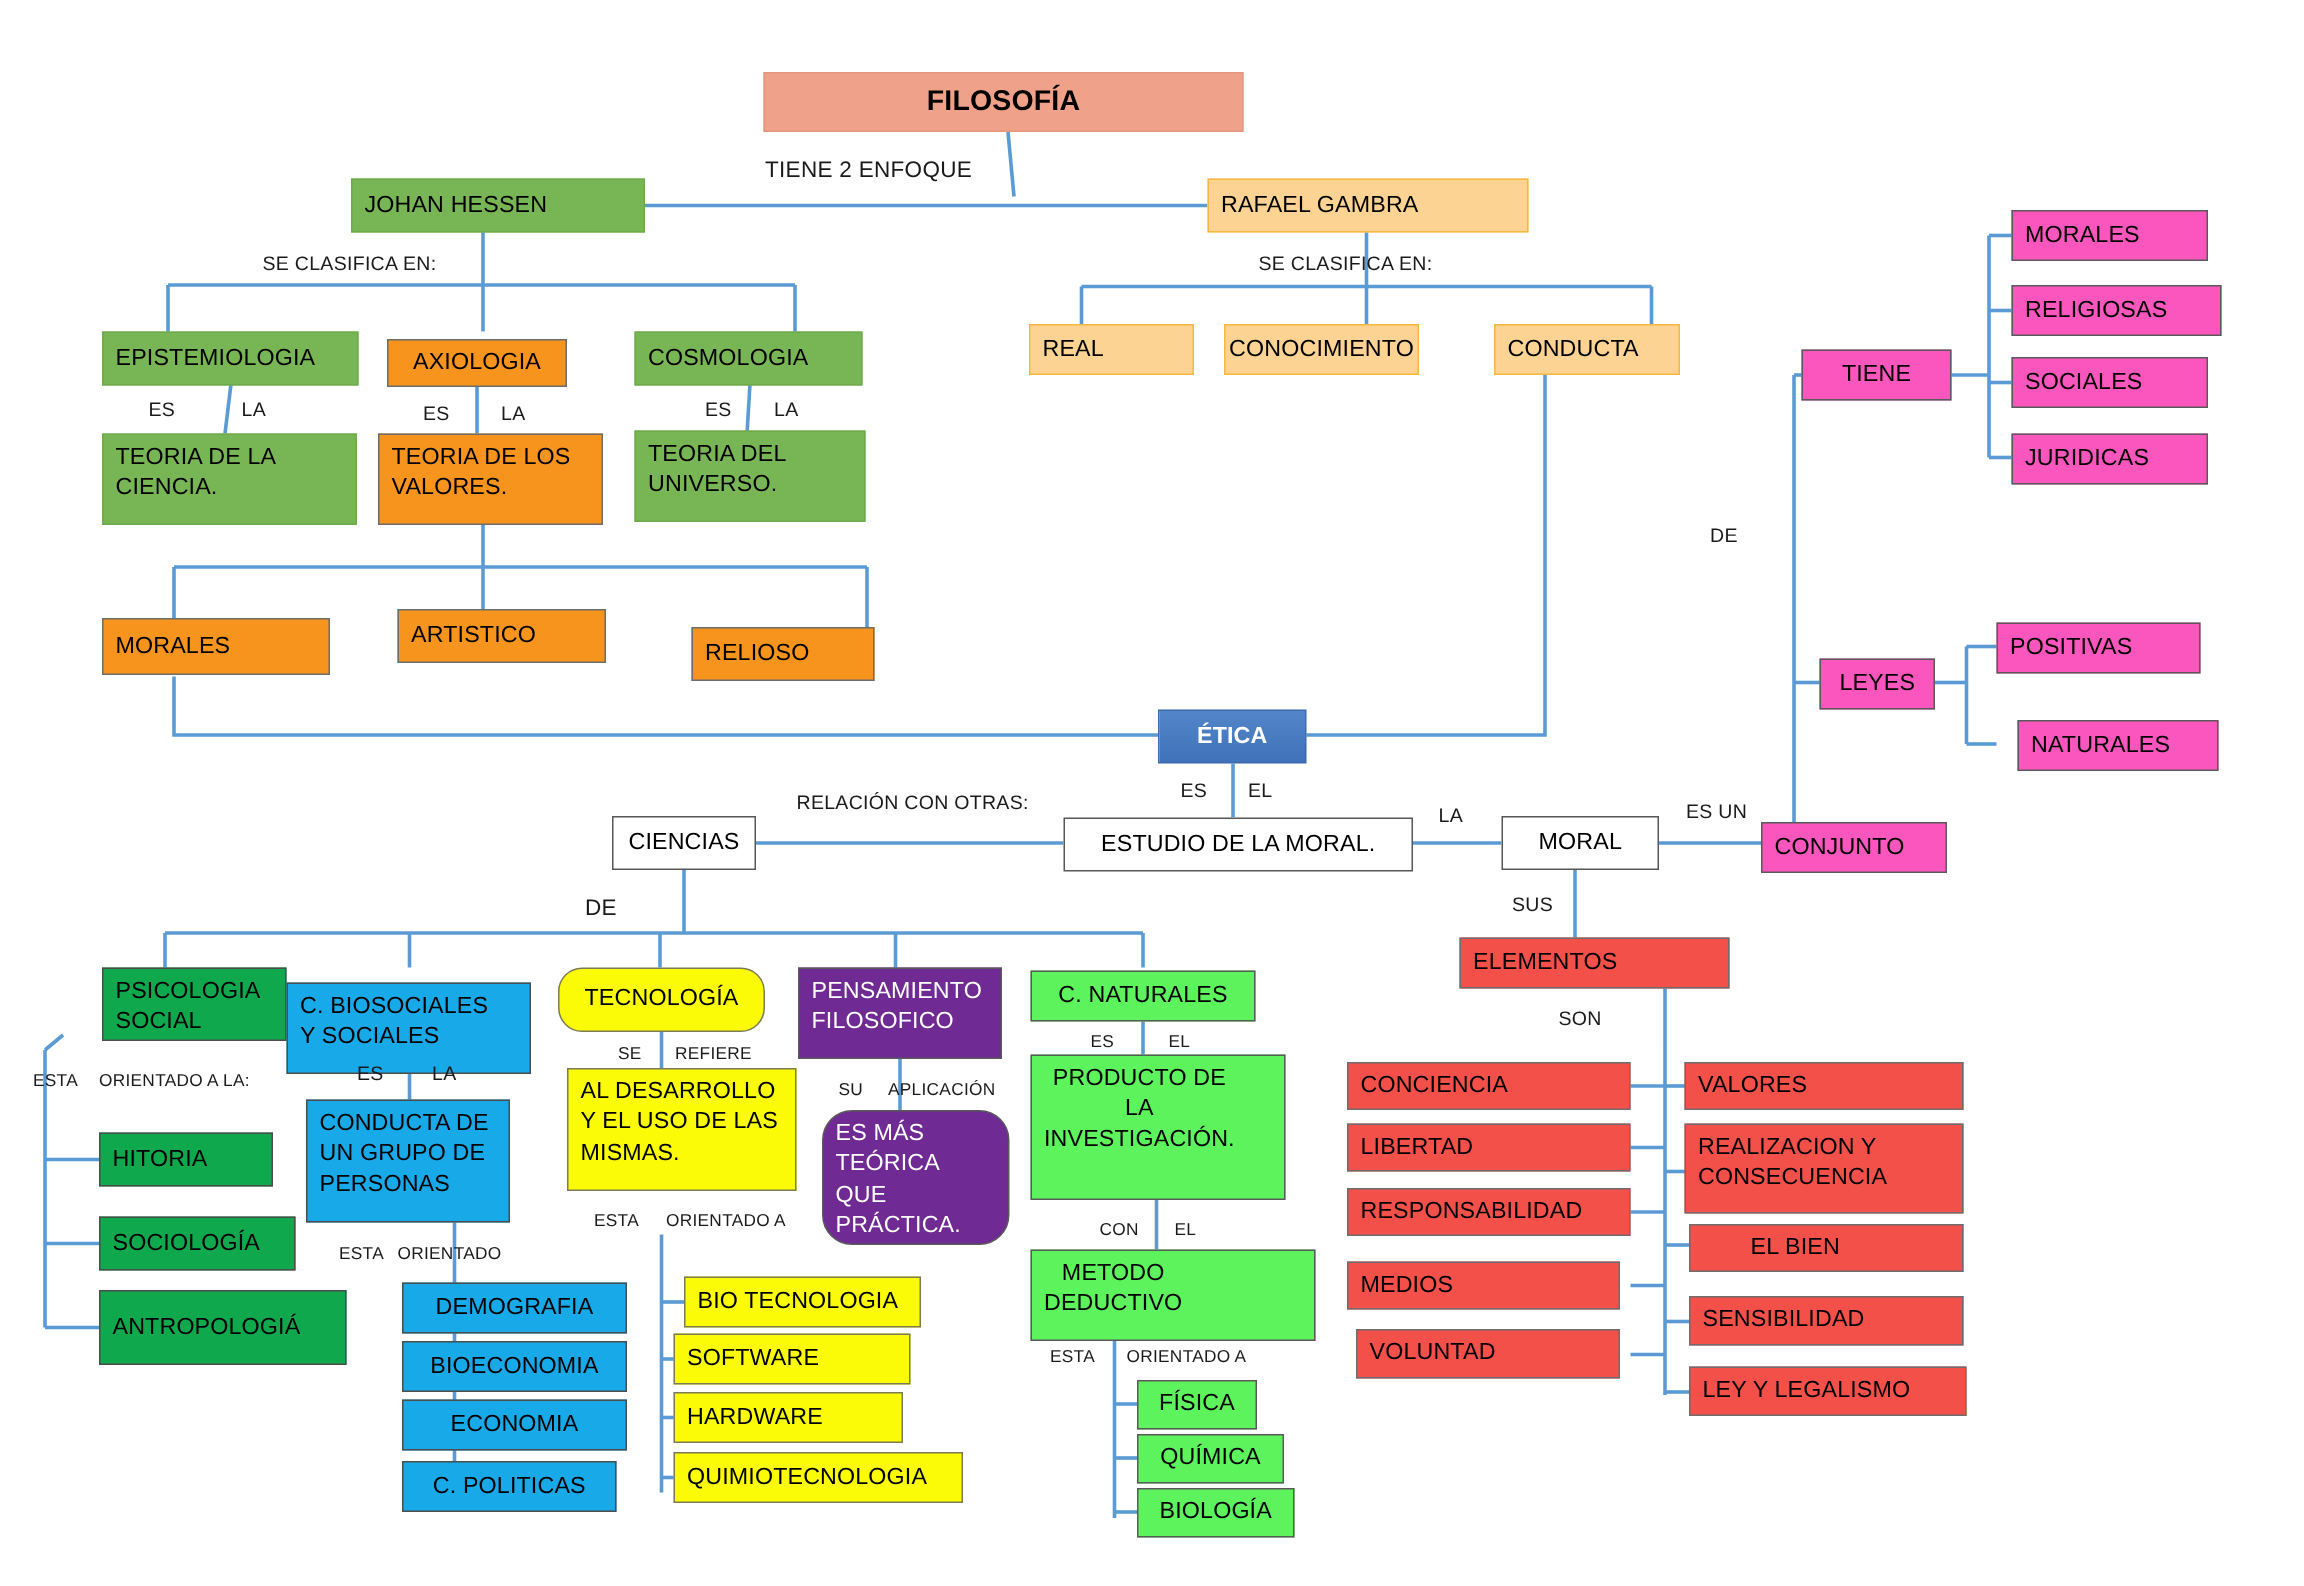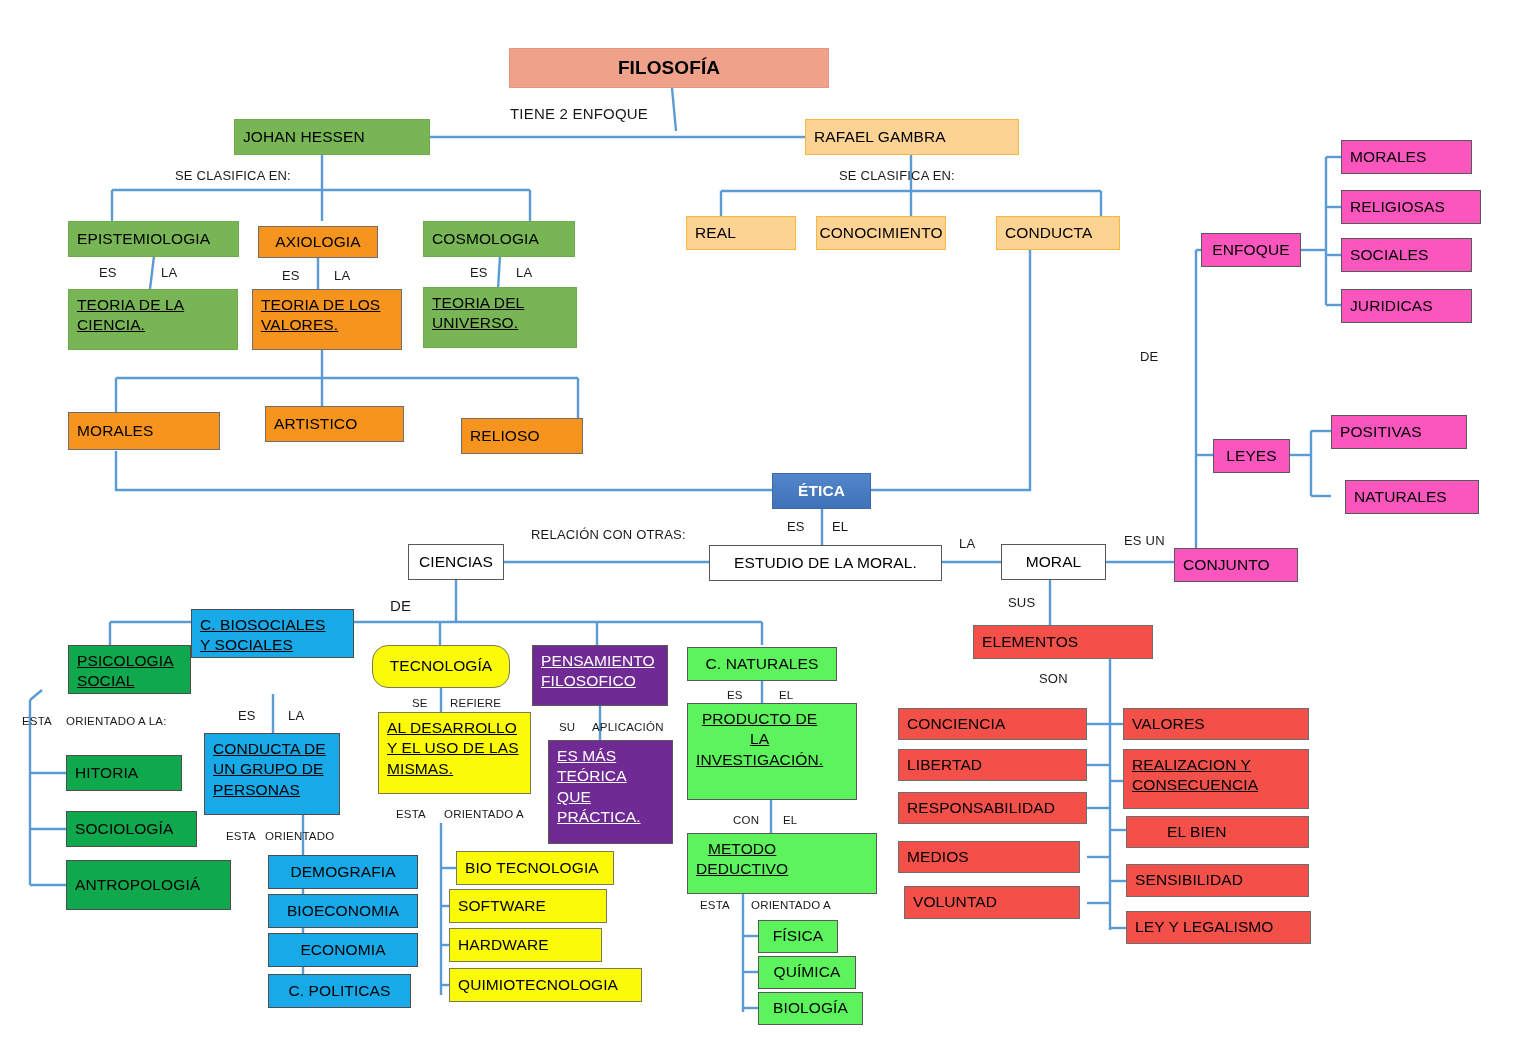--- a/index.html
+++ b/index.html
@@ -30,21 +30,21 @@
     align-items:center;
     padding:3px 8px;
     color:#000000;
     font-size:15.5px;
     line-height:1.32;
     letter-spacing:0.1px;
     white-space:pre-line;
     z-index:5;
   }
   .node.ctr{justify-content:center;text-align:center;}
-  .node.top{align-items:flex-start;padding-top:5px;text-decoration:underline;}
+  .node.top{align-items:flex-start;padding-top:5px;}
 
   
   .salmon {background:#efa289;border:1px solid #e4977f;}
   .olive  {background:#78b554;border:1px solid #6faa4c;}
   .amber  {background:#fcd392;border:1px solid #f5b942;}
   .orange {background:#f7941e;border:1px solid #6d6d6d;}
   .pink   {background:#fa56bd;border:1px solid #5a5a5a;}
   .red    {background:#f4504a;border:1px solid #6d6d6d;}
   .dgreen {background:#0fa84c;border:1px solid #4d4d4d;}
   .bgreen {background:#5cf35c;border:1px solid #5a5a5a;text-align:center;}
@@ -215,42 +215,42 @@
 UNIVERSO.</div>
 
   <div class="node orange" style="left:68px;top:412px;width:152px;height:38px;">MORALES</div>
   <div class="node orange" style="left:265px;top:406px;width:139px;height:36px;">ARTISTICO</div>
   <div class="node orange" style="left:461px;top:418px;width:122px;height:36px;">RELIOSO</div>
 
   <div class="node amber" style="left:686px;top:216px;width:110px;height:34px;">REAL</div>
   <div class="node amber ctr" style="left:816px;top:216px;width:130px;height:34px;">CONOCIMIENTO</div>
   <div class="node amber" style="left:996px;top:216px;width:124px;height:34px;">CONDUCTA</div>
 
-  <div class="node pink ctr" style="left:1201px;top:233px;width:100px;height:34px;">ENFOQUE</div>
+  <div class="node pink ctr" style="left:1201px;top:233px;width:100px;height:34px;">TIENE</div>
   <div class="node pink" style="left:1341px;top:140px;width:131px;height:34px;">MORALES</div>
   <div class="node pink" style="left:1341px;top:190px;width:140px;height:34px;">RELIGIOSAS</div>
   <div class="node pink" style="left:1341px;top:238px;width:131px;height:34px;">SOCIALES</div>
   <div class="node pink" style="left:1341px;top:289px;width:131px;height:34px;">JURIDICAS</div>
 
   <div class="node pink ctr" style="left:1213px;top:439px;width:77px;height:34px;">LEYES</div>
   <div class="node pink" style="left:1331px;top:415px;width:136px;height:34px;">POSITIVAS</div>
   <div class="node pink" style="left:1345px;top:480px;width:134px;height:34px;">NATURALES</div>
 
   <div class="node etica ctr" style="left:772px;top:473px;width:99px;height:36px;">ÉTICA</div>
 
   <div class="node plain ctr" style="left:709px;top:545px;width:233px;height:36px;">ESTUDIO DE LA MORAL.</div>
   <div class="node plain ctr" style="left:408px;top:544px;width:96px;height:36px;">CIENCIAS</div>
   <div class="node plain ctr" style="left:1001px;top:544px;width:105px;height:36px;">MORAL</div>
   <div class="node pink" style="left:1174px;top:548px;width:124px;height:34px;">CONJUNTO</div>
 
   <div class="node red" style="left:973px;top:625px;width:180px;height:34px;">ELEMENTOS</div>
 
   <div class="node dgreen top" style="left:68px;top:645px;width:123px;height:49px;">PSICOLOGIA
 SOCIAL</div>
-  <div class="node cyan top" style="left:191px;top:609px;width:163px;height:49px;">C. BIOSOCIALES
+  <div class="node cyan top" style="left:191px;top:655px;width:163px;height:61px;">C. BIOSOCIALES
 Y SOCIALES</div>
   <div class="node yellow ctr" style="left:372px;top:645px;width:138px;height:43px;border-radius:16px;">TECNOLOGÍA</div>
   <div class="node purple top" style="left:532px;top:645px;width:136px;height:61px;">PENSAMIENTO
 FILOSOFICO</div>
   <div class="node bgreen ctr" style="left:687px;top:647px;width:150px;height:34px;">C. NATURALES</div>
 
   <div class="node dgreen" style="left:66px;top:755px;width:116px;height:36px;">HITORIA</div>
   <div class="node dgreen" style="left:66px;top:811px;width:131px;height:36px;">SOCIOLOGÍA</div>
   <div class="node dgreen" style="left:66px;top:860px;width:165px;height:50px;">ANTROPOLOGIÁ</div>
 
@@ -263,21 +263,21 @@
   <div class="node cyan ctr" style="left:268px;top:974px;width:143px;height:34px;">C. POLITICAS</div>
 
   <div class="node yellow top" style="left:378px;top:712px;width:153px;height:82px;">AL DESARROLLO
 Y EL USO DE LAS
 MISMAS.</div>
   <div class="node yellow" style="left:456px;top:851px;width:158px;height:34px;">BIO TECNOLOGIA</div>
   <div class="node yellow" style="left:449px;top:889px;width:158px;height:34px;">SOFTWARE</div>
   <div class="node yellow" style="left:449px;top:928px;width:153px;height:34px;">HARDWARE</div>
   <div class="node yellow" style="left:449px;top:968px;width:193px;height:34px;">QUIMIOTECNOLOGIA</div>
 
-  <div class="node purple top" style="left:548px;top:740px;width:125px;height:104px;">ES MÁS
+  <div class="node purple top" style="left:548px;top:740px;width:125px;height:90px;border-radius:20px;">ES MÁS
 TEÓRICA QUE
 PRÁCTICA.</div>
 
   <div class="node bgreen top" style="left:687px;top:703px;width:170px;height:97px;">PRODUCTO DE
 LA
 INVESTIGACIÓN.</div>
   <div class="node bgreen top" style="left:687px;top:833px;width:190px;height:61px;">METODO
 DEDUCTIVO</div>
   <div class="node bgreen ctr" style="left:758px;top:920px;width:80px;height:33px;">FÍSICA</div>
   <div class="node bgreen ctr" style="left:758px;top:956px;width:98px;height:33px;">QUÍMICA</div>

